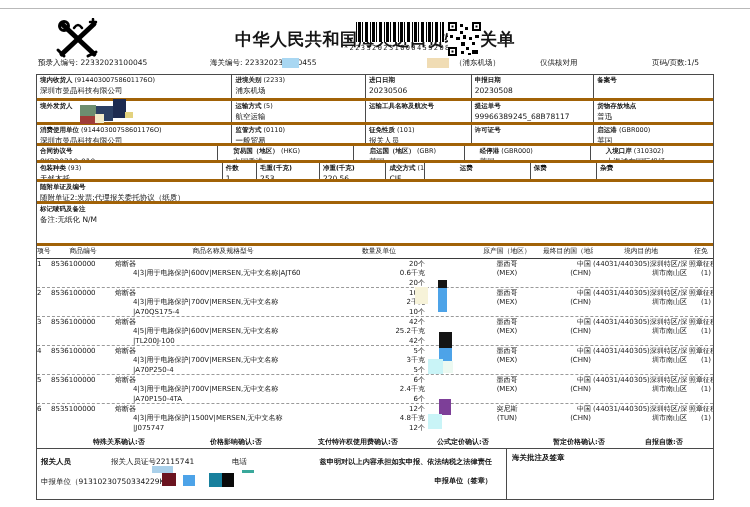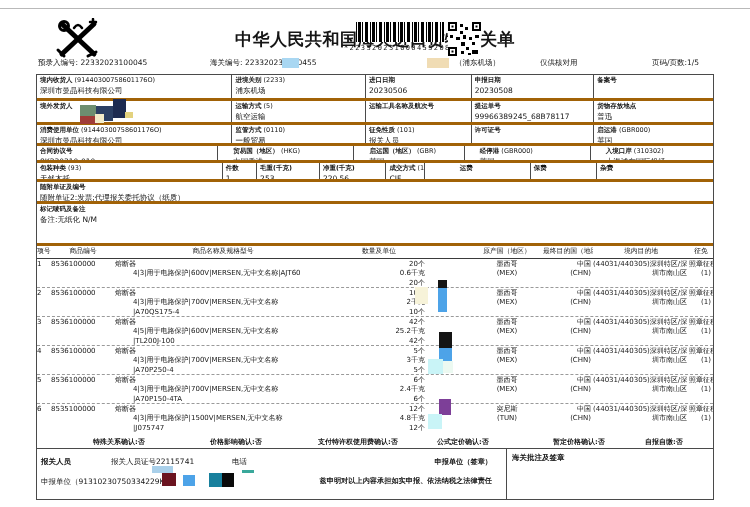--- a/index.html
+++ b/index.html
@@ -465,22 +465,22 @@
         <span style="left: 516px;">暂定价格确认:否</span>
         <span style="left: 608px;">自报自缴:否</span>
       </div>
 
     <div class="footer">
       <span class="abs" style="left:4px;top:8px;font-weight:700;">报关人员</span>
       <span class="abs" style="left:74px;top:8px;">报关人员证号22115741</span>
       <span class="abs" style="left:195px;top:8px;font-weight:400;">电话</span>
       <span class="abs" style="left:4px;top:28px;">申报单位（91310230750334229K）</span>
       <div class="decl-right">
+        <div>兹申明对以上内容承担如实申报、依法纳税之法律责任</div>
         <div>申报单位（签章）</div>
-        <div>兹申明对以上内容承担如实申报、依法纳税之法律责任</div>
       </div>
       <div class="vdiv"></div>
       <span class="abs" style="left:475px;top:4px;font-weight:700;">海关批注及签章</span>
     </div>
   </div>
 
   <div id="redactions">
       <div class="redaction" style="left: 282px; top: 58px; width: 17px; height: 10px; background: rgb(169, 215, 242);"></div>
       <div class="redaction" style="left: 427px; top: 58px; width: 22px; height: 10px; background: rgb(240, 220, 180);"></div>
       <div class="redaction" style="left: 80px; top: 105px; width: 16px; height: 11px; background: rgb(109, 142, 112);"></div>

